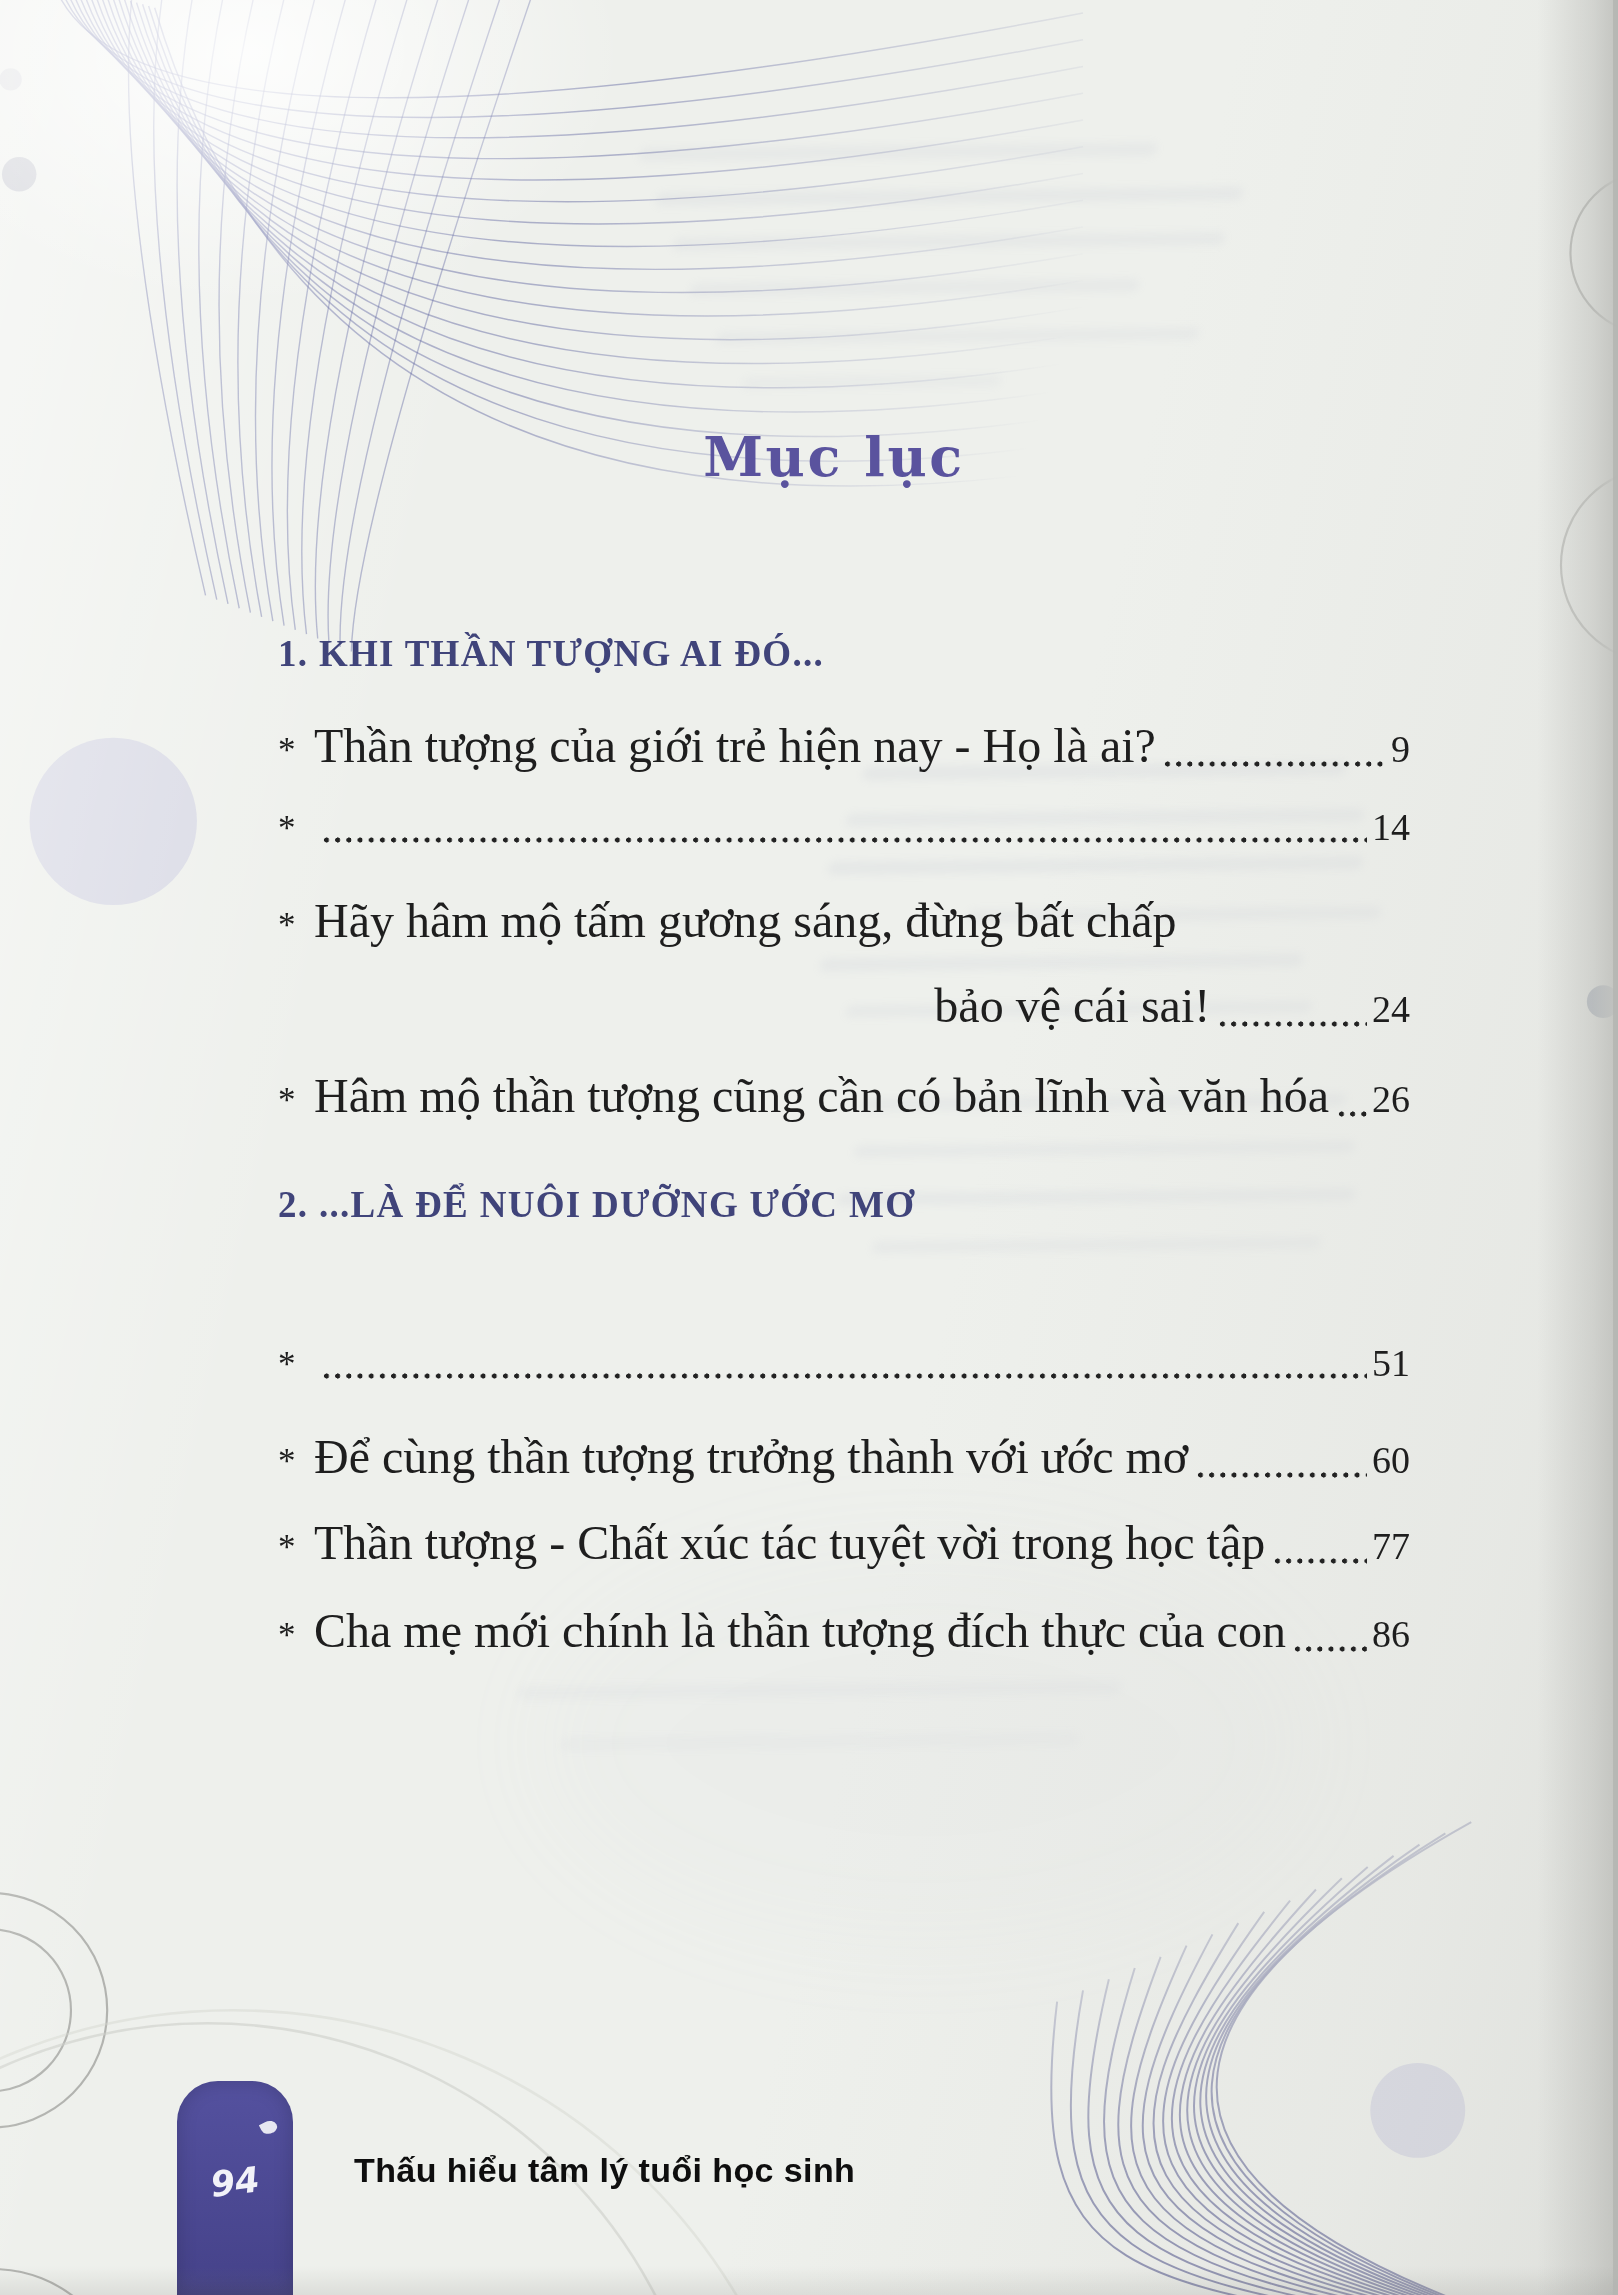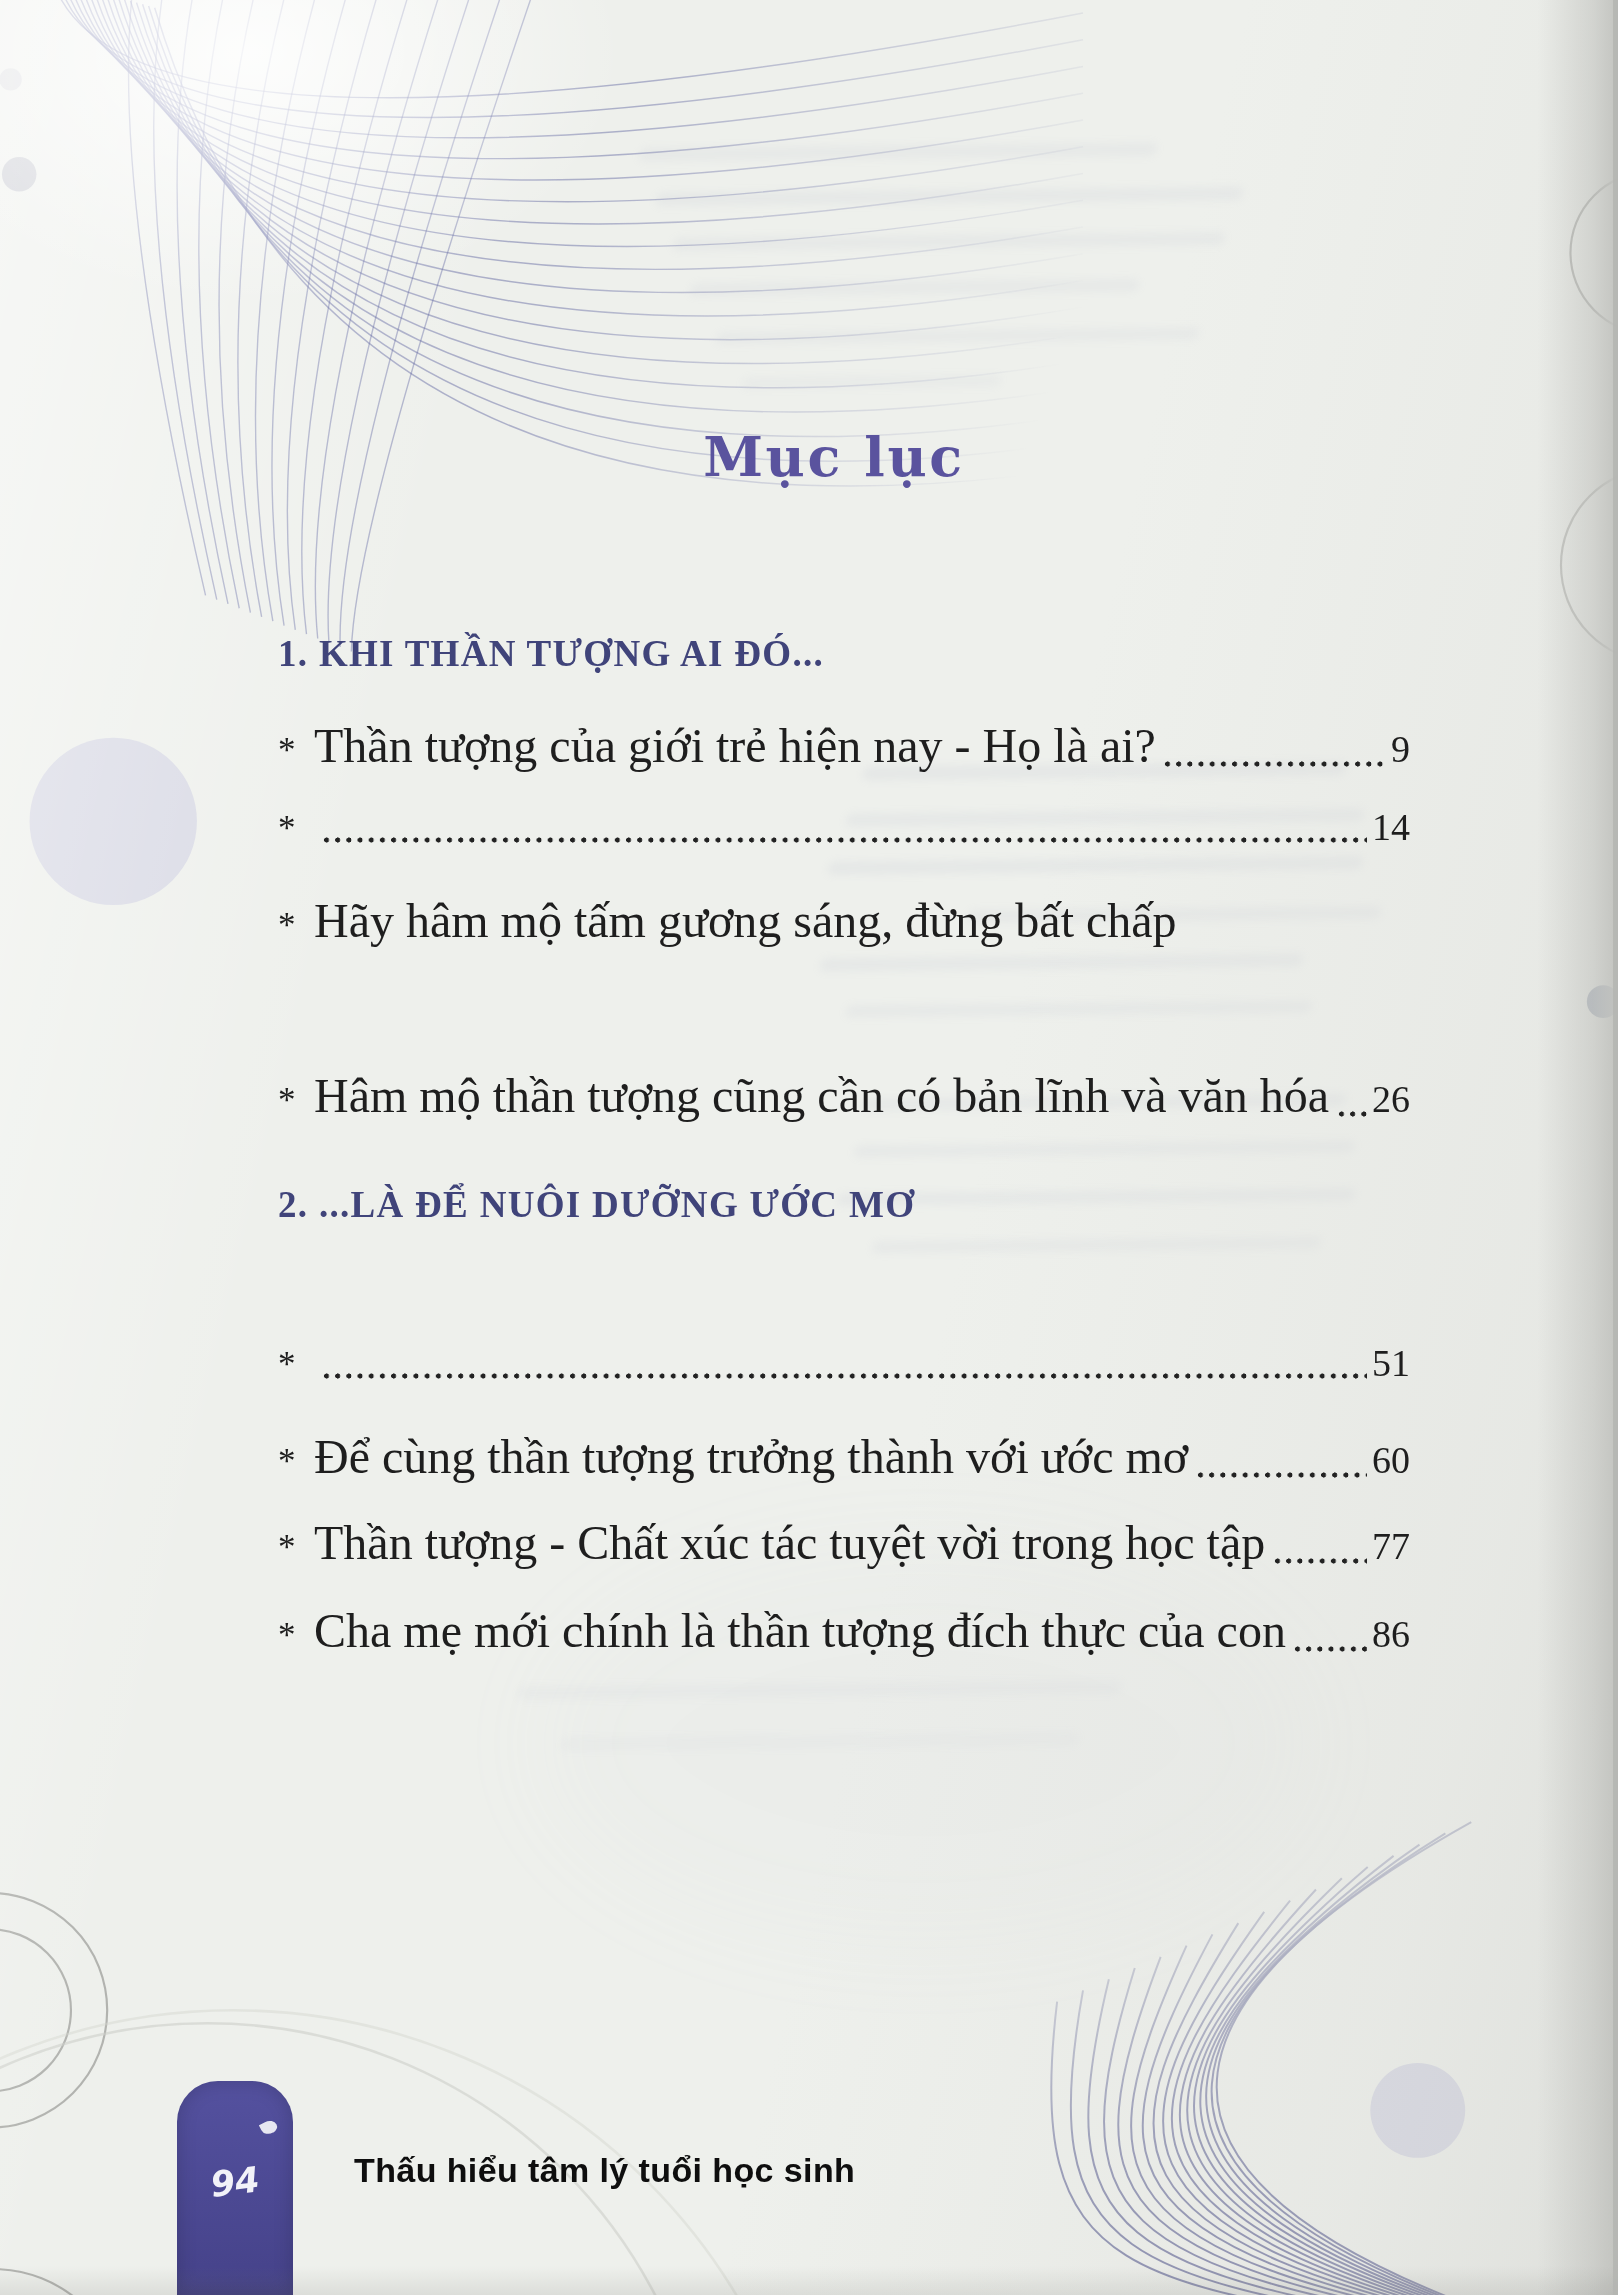--- a/index.html
+++ b/index.html
@@ -188,20 +188,25 @@
     <span class="bullet">*</span>
     <span class="leader"></span>
     <span class="pnum">14</span>
   </div>
 
   <div class="trow" style="top:893px">
     <span class="bullet">*</span>
     <span class="etext">Hãy hâm mộ tấm gương sáng, đừng bất chấp</span>
   </div>
 
+  <div class="trow row-right" style="top:978px">
+    <span class="etext">bảo vệ cái sai!</span>
+    <span class="leader leader-fixed"></span>
+    <span class="pnum">24</span>
+  </div>
 
   <div class="trow" style="top:1068px">
     <span class="bullet">*</span>
     <span class="etext">Hâm mộ thần tượng cũng cần có bản lĩnh và văn hóa</span>
     <span class="leader"></span>
     <span class="pnum">26</span>
   </div>
 
   <div class="trow heading" style="top:1183px">2. ...LÀ ĐỂ NUÔI DƯỠNG ƯỚC MƠ</div>
 

